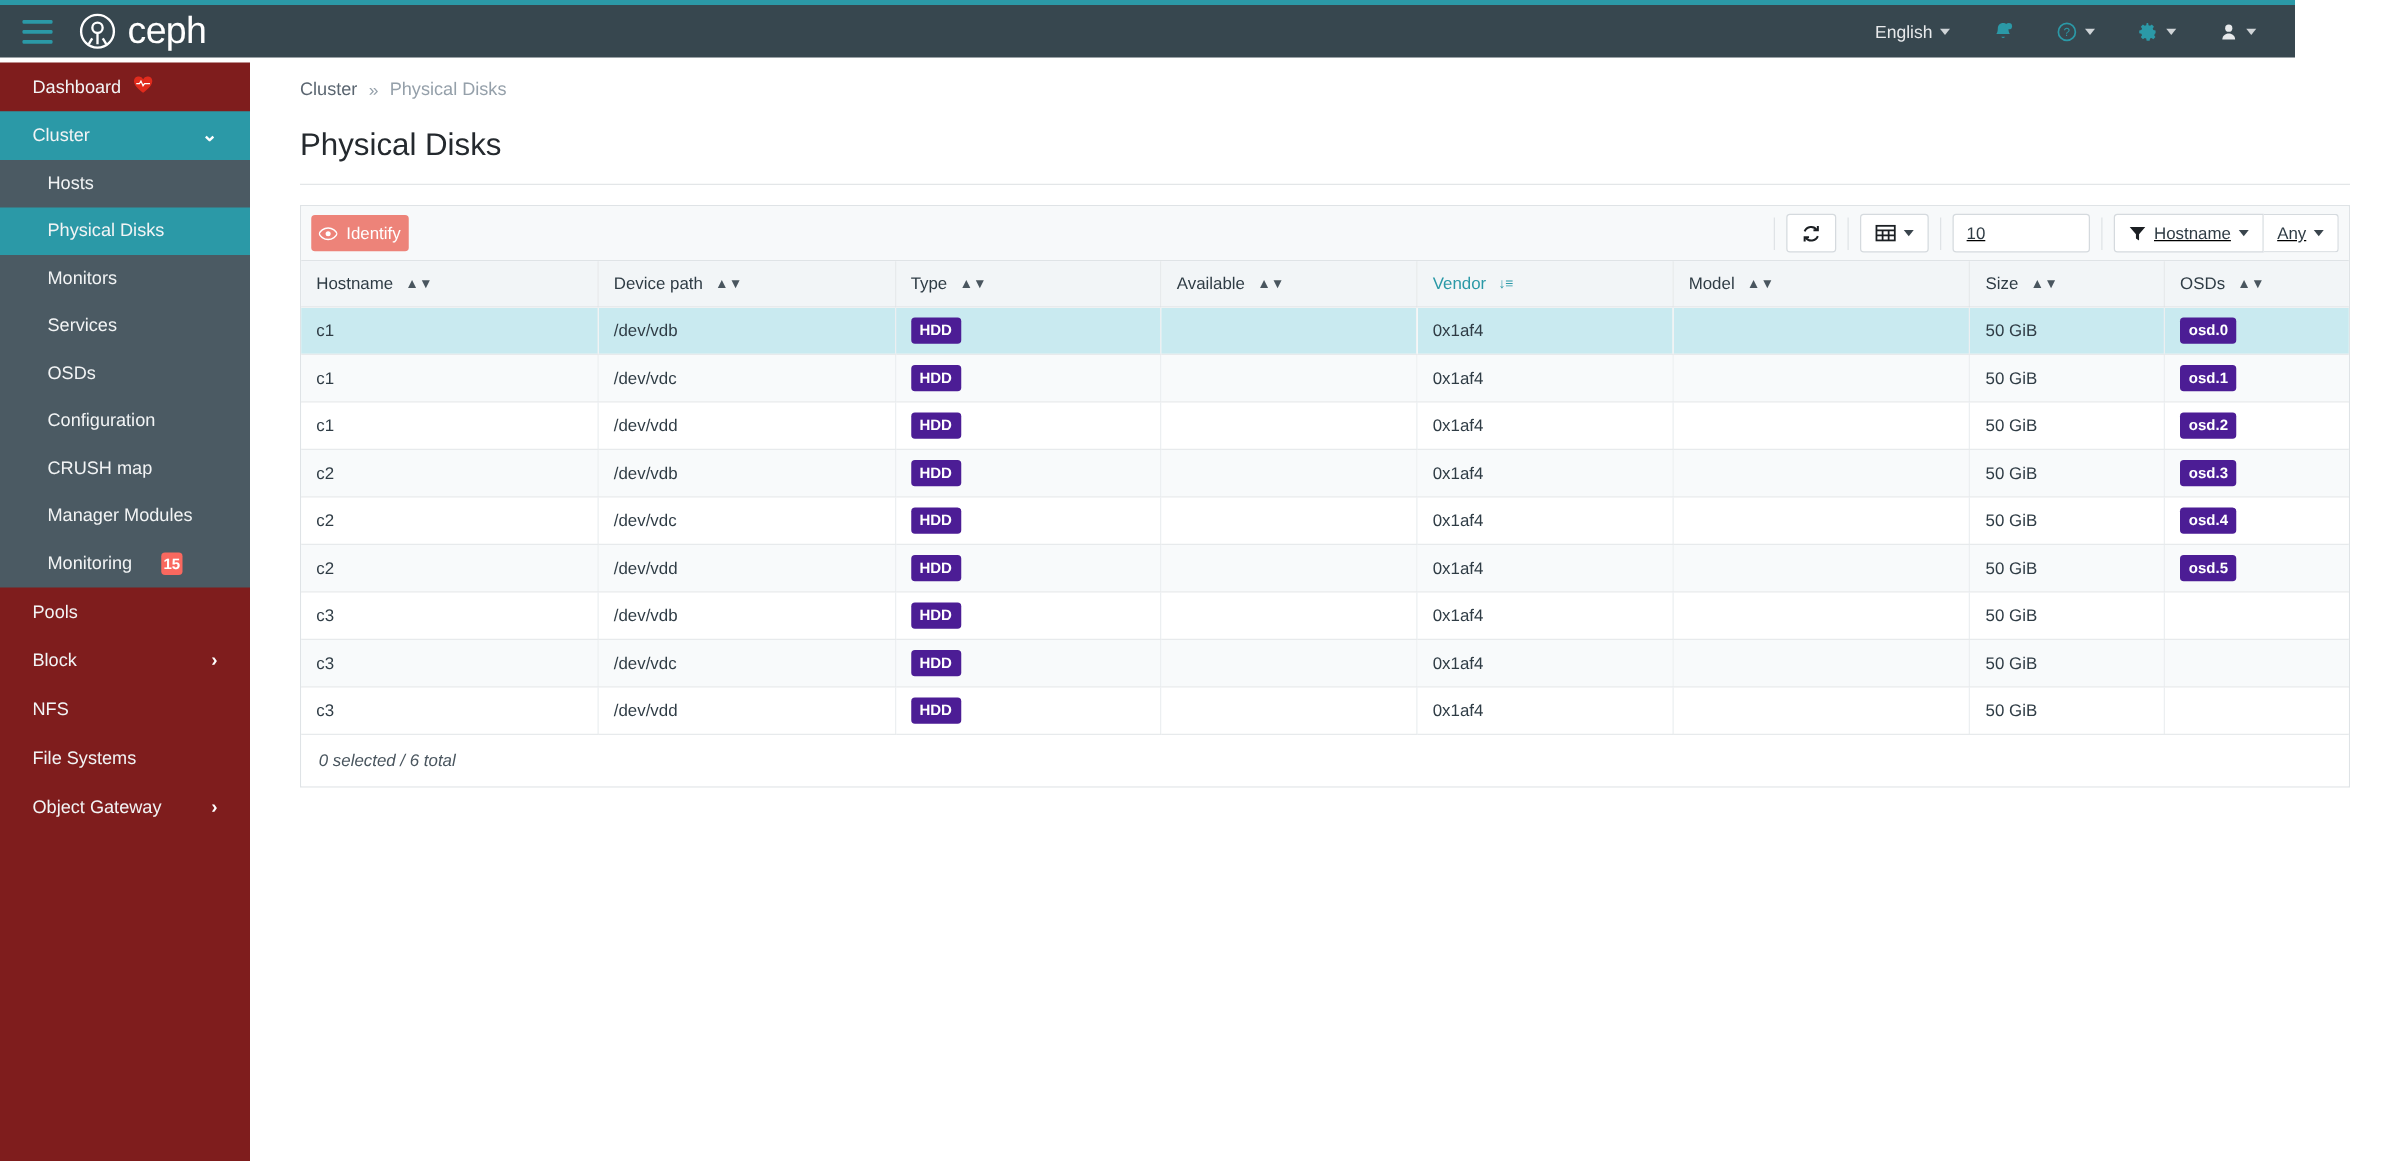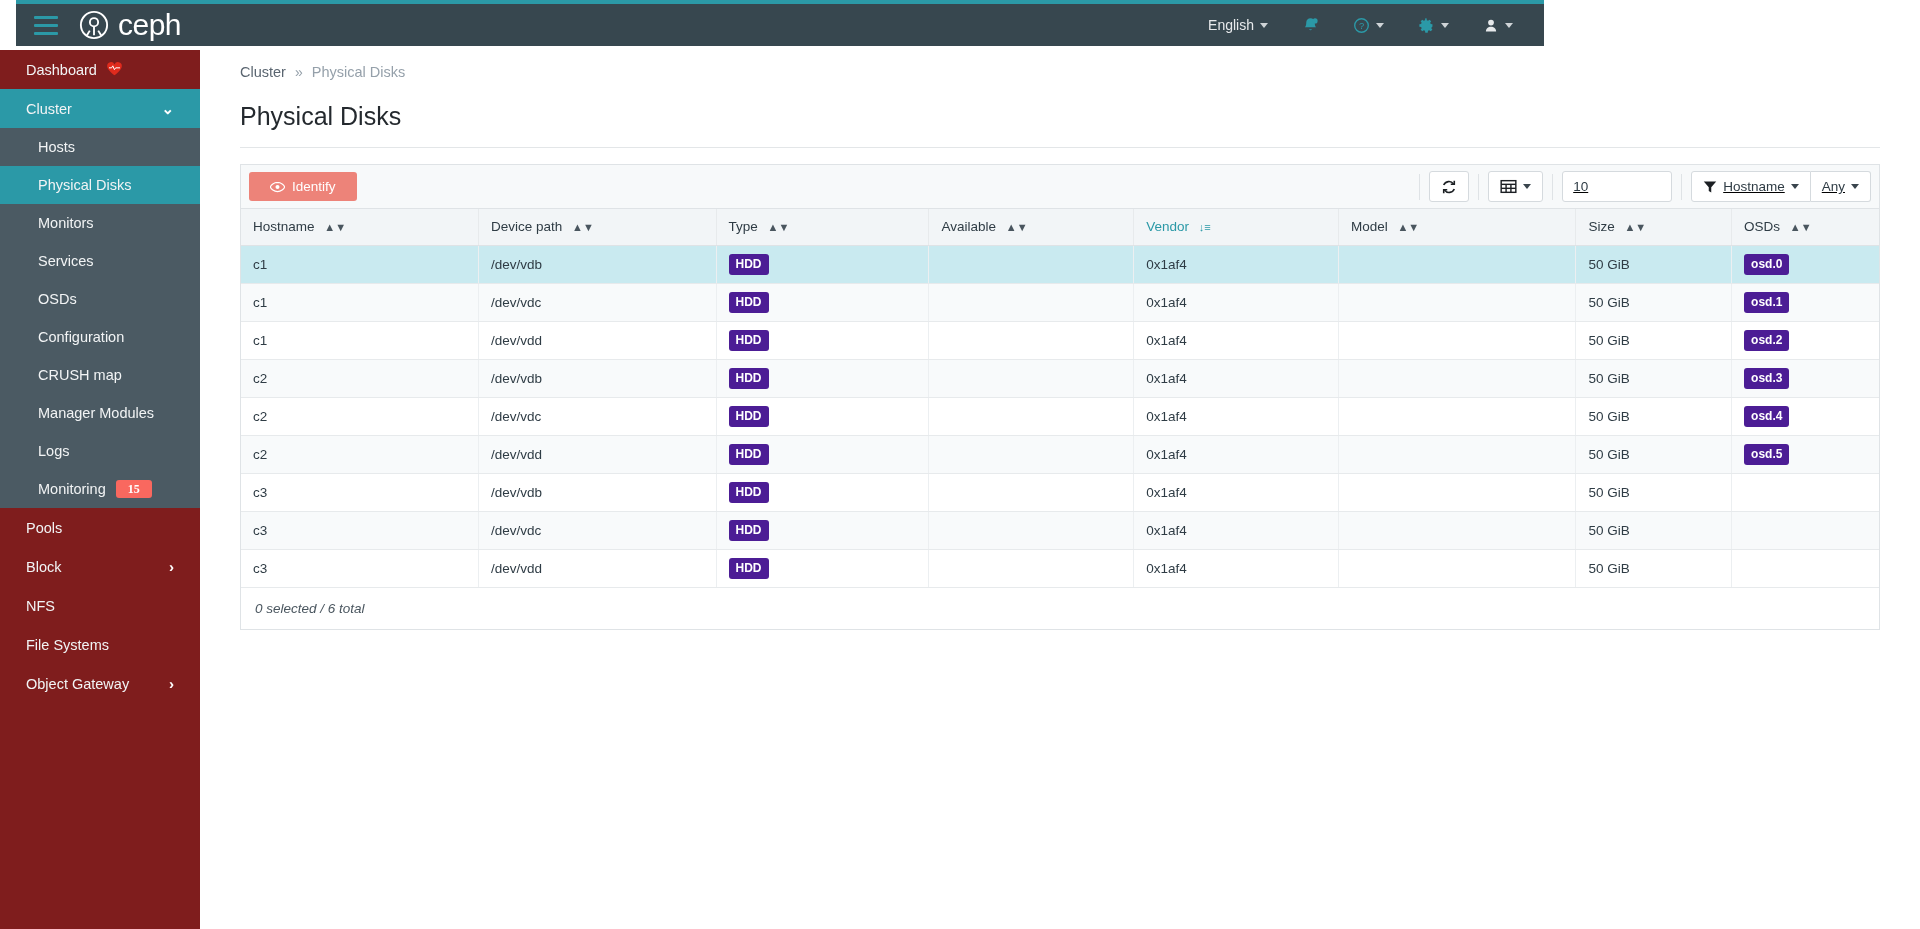--- a/index.html
+++ b/index.html
@@ -6,22 +6,22 @@
   * { box-sizing: border-box; margin: 0; padding: 0; }
   html, body {
     width: 1920px; height: 929px;
     font-family: "Liberation Sans", sans-serif;
     background: #ffffff;
     overflow: hidden;
   }
 
   
   #topbar {
-    position: absolute; top: 0; left: 16px;
-    width: 1528px; height: 46px;
+    position: absolute; top: 0; left: 0;
+    width: 1836px; height: 46px;
     background: #37474f;
     border-top: 4px solid #2b99a7;
     display: flex; align-items: center;
     z-index: 20;
   }
   #hamburger {
     width: 60px; height: 42px;
     display: flex; flex-direction: column;
     align-items: center; justify-content: center;
     gap: 5px; cursor: pointer;
@@ -85,26 +85,25 @@
     font-size: 15px; color: #ffffff; font-weight: bold;
     line-height: 1;
   }
   .chev-dn {
     margin-left: auto;
     font-size: 15px; color: #ffffff; font-weight: bold;
     line-height: 1;
   }
   .heart-ico { margin-left: 9px; display: inline-block; }
   .count-badge {
-    margin-left: 10px;
+    margin-left: 23px;
     background: #f9685f; color: #ffffff;
     font-size: 12px; font-weight: bold;
-    border-radius: 3px; padding: 2px 12px;
+    border-radius: 3px; padding: 2px 2px;
     line-height: 1.2;
-    font-family: Liberation Serif, serif;
   }
 
   
   #main {
     position: absolute; top: 46px; left: 200px;
     width: 1720px; height: 883px;
     background: #ffffff;
     padding: 0 40px;
     overflow: hidden;
   }
@@ -132,21 +131,21 @@
     display: flex; align-items: center;
     height: 44px; background: #f7f9fa;
     border-bottom: 1px solid #dfe3e6;
     padding: 0 8px;
   }
   #identify-btn {
     display: flex; align-items: center; gap: 7px;
     background: #ed8379; color: #ffffff;
     border: none; border-radius: 3px;
     font-size: 13.5px; font-family: inherit;
-    padding: 7px 21px; cursor: pointer;
+    padding: 7px 6px; cursor: pointer;
   }
   #toolbar-right {
     margin-left: auto; display: flex; align-items: center;
     height: 100%;
     text-decoration: underline;
   }
   .tb-sep {
     width: 1px; height: 26px; background: #dfe3e6; margin: 0 9px;
   }
   .tb-btn {
@@ -327,23 +326,20 @@
     </div>
 
     <div class="side-sub">
       <span>CRUSH map</span>
     </div>
 
     <div class="side-sub">
       <span>Manager Modules</span>
     </div>
 
-    <div class="side-sub">
-      <span>Logs</span>
-    </div>
 
     <div class="side-sub">
       <span>Monitoring</span>
       <span class="count-badge">15</span>
     </div>
 
   </div>
 
   <div class="side-link">
     <span>Pools</span>

